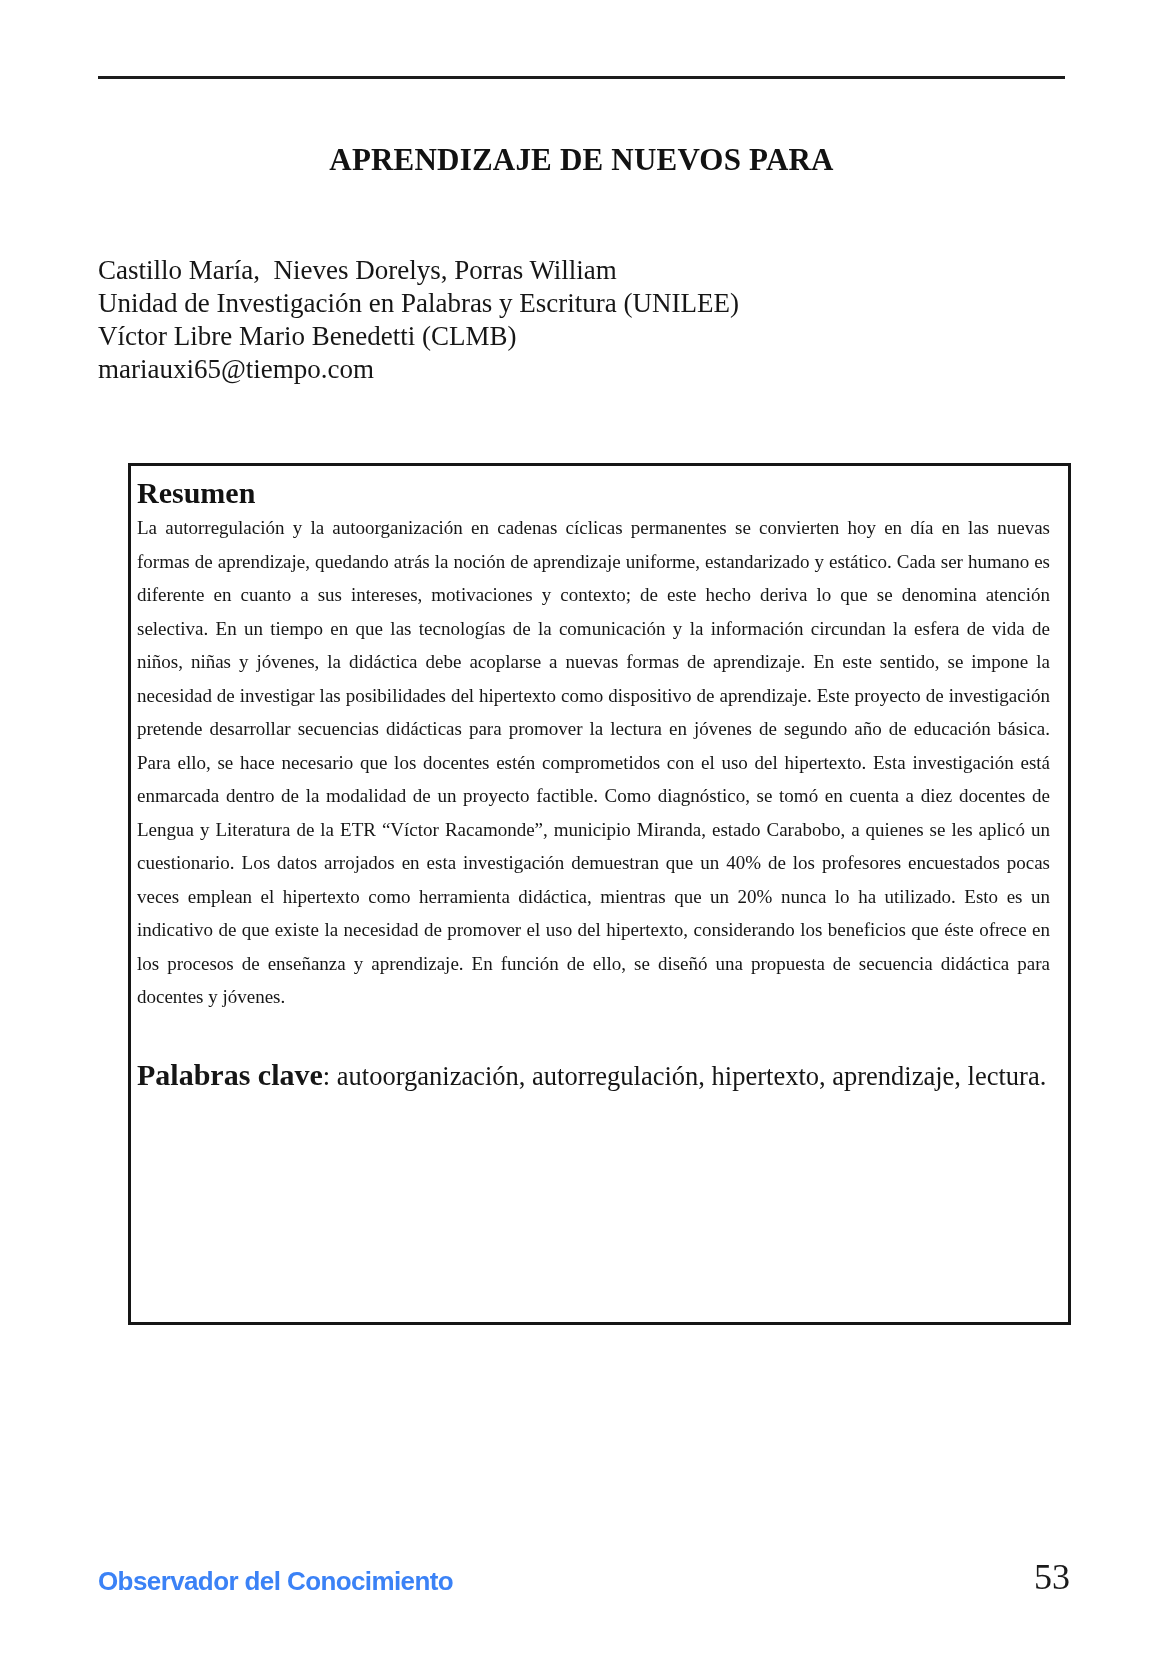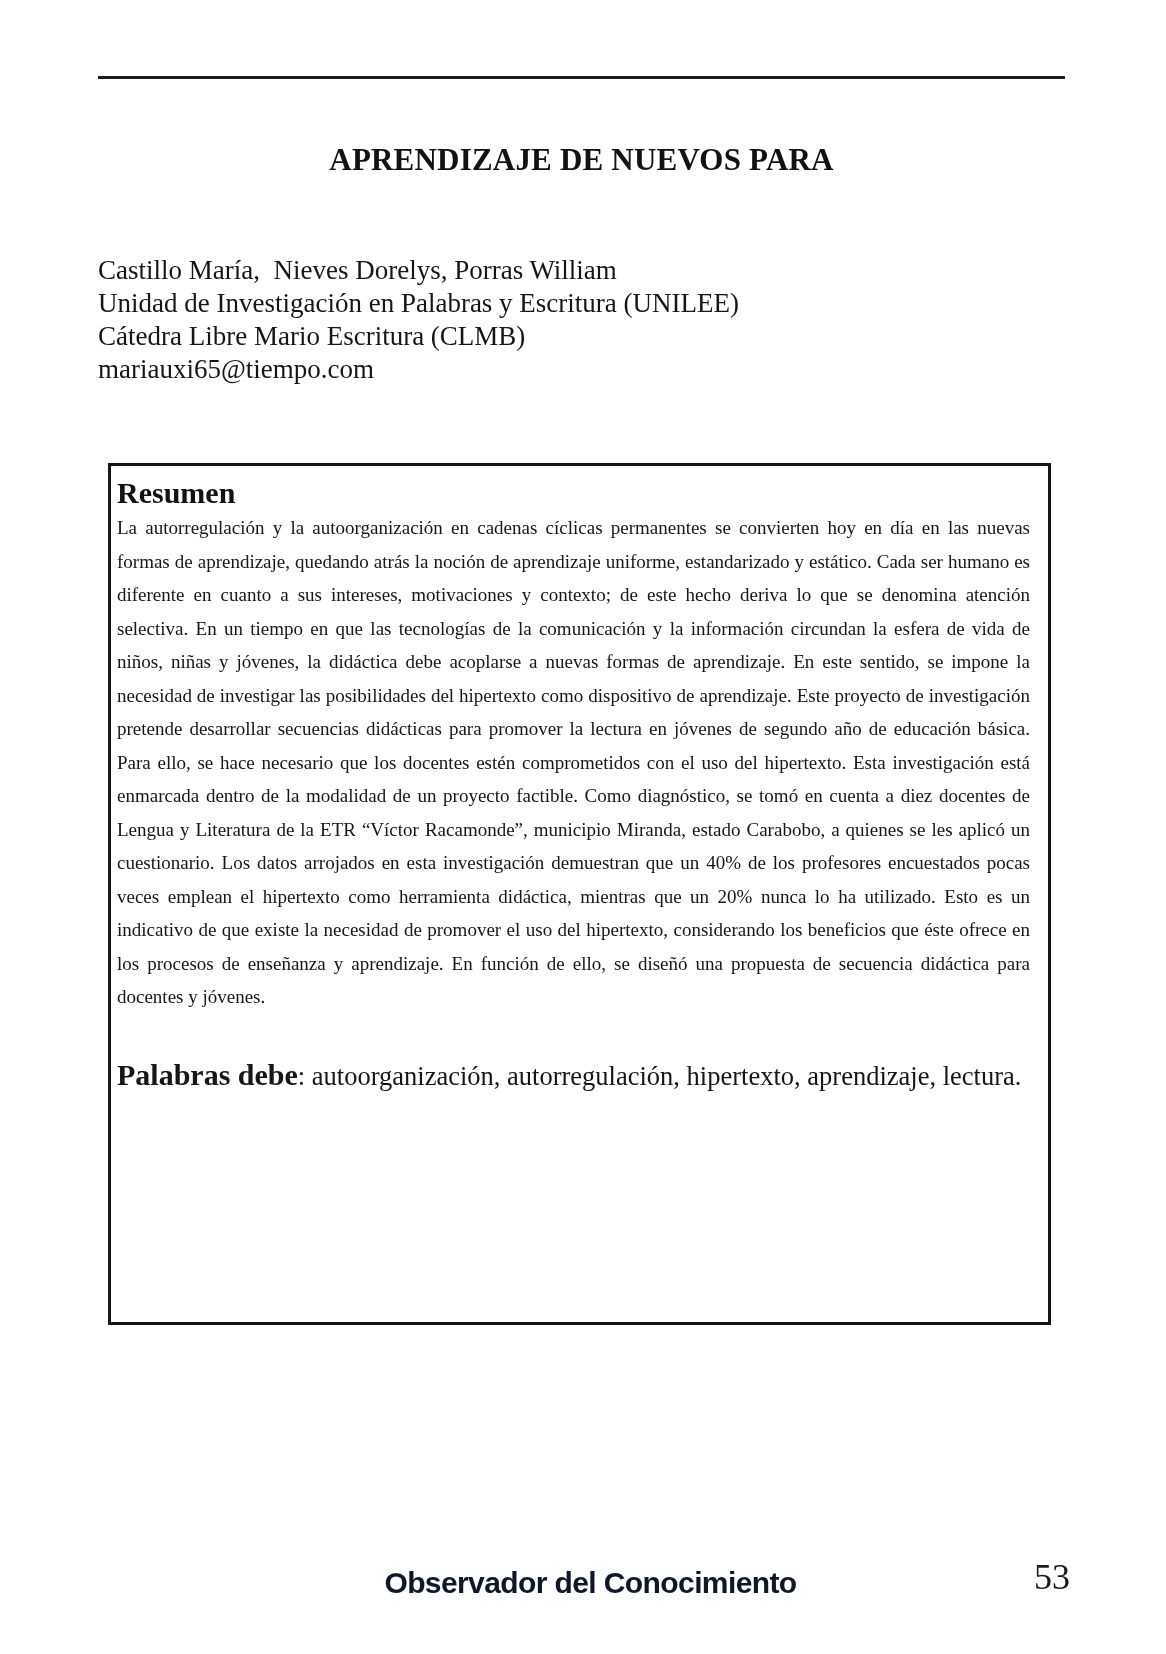--- a/index.html
+++ b/index.html
@@ -42,21 +42,21 @@
     top: 254px;
     width: 967px;
     text-align: left;
     font-size: 27px;
     line-height: 33px;
     color: #161616;
   }
   .authors-block div { white-space: pre-wrap; }
   .abstract-box {
     position: absolute;
-    left: 108px;
+    left: 128px;
     top: 463px;
     width: 943px;
     height: 862px;
     box-sizing: border-box;
     border: 3px solid #161616;
     padding: 9px 18px 0 6px;
   }
   .abstract-heading {
     font-weight: bold;
     font-size: 30px;
@@ -79,26 +79,26 @@
   }
   .keywords-label {
     font-weight: bold;
     font-size: 30px;
   }
   .footer-journal {
     position: absolute;
     left: 98px;
     top: 1566px;
     width: 985px;
-    text-align: center;
+    text-align: left;
     font-family: "Liberation Sans", "DejaVu Sans", sans-serif;
     font-weight: bold;
-    font-size: 30px;
+    font-size: 26px;
     letter-spacing: -0.6px;
-    color: #0f172a;
+    color: #3b82f6;
   }
   .footer-page-number {
     position: absolute;
     left: 1034px;
     top: 1556px;
     font-size: 36px;
     color: #1a1a1a;
   }
 </style>
 </head>
@@ -108,28 +108,28 @@
 
   <div class="top-rule"></div>
 
   <div class="title-block">
     <div>APRENDIZAJE DE NUEVOS PARA</div>
   </div>
 
   <div class="authors-block">
     <div>Castillo María,  Nieves Dorelys, Porras William</div>
     <div>Unidad de Investigación en Palabras y Escritura (UNILEE)</div>
-    <div>Cátedra Libre Mario Escritura (CLMB)</div>
+    <div>Víctor Libre Mario Benedetti (CLMB)</div>
     <div>mariauxi65@tiempo.com</div>
   </div>
 
   <div class="abstract-box">
     <div class="abstract-heading">Resumen</div>
     <p class="abstract-body">La autorregulación y la autoorganización en cadenas cíclicas permanentes se convierten hoy en día en las nuevas formas de aprendizaje, quedando atrás la noción de aprendizaje uniforme, estandarizado y estático. Cada ser humano es diferente en cuanto a sus intereses, motivaciones y contexto; de este hecho deriva lo que se denomina atención selectiva. En un tiempo en que las tecnologías de la comunicación y la información circundan la esfera de vida de niños, niñas y jóvenes, la didáctica debe acoplarse a nuevas formas de aprendizaje. En este sentido, se impone la necesidad de investigar las posibilidades del hipertexto como dispositivo de aprendizaje. Este proyecto de investigación pretende desarrollar secuencias didácticas para promover la lectura en jóvenes de segundo año de educación básica. Para ello, se hace necesario que los docentes estén comprometidos con el uso del hipertexto. Esta investigación está enmarcada dentro de la modalidad de un proyecto factible. Como diagnóstico, se tomó en cuenta a diez docentes de Lengua y Literatura de la ETR “Víctor Racamonde”, municipio Miranda, estado Carabobo, a quienes se les aplicó un cuestionario. Los datos arrojados en esta investigación demuestran que un 40% de los profesores encuestados pocas veces emplean el hipertexto como herramienta didáctica, mientras que un 20% nunca lo ha utilizado. Esto es un indicativo de que existe la necesidad de promover el uso del hipertexto, considerando los beneficios que éste ofrece en los procesos de enseñanza y aprendizaje. En función de ello, se diseñó una propuesta de secuencia didáctica para docentes y jóvenes.</p>
     <p class="keywords">
-      <span class="keywords-label">Palabras debe</span><span>: autoorganización, autorregulación, hipertexto, aprendizaje, lectura.</span>
+      <span class="keywords-label">Palabras clave</span><span>: autoorganización, autorregulación, hipertexto, aprendizaje, lectura.</span>
     </p>
   </div>
 
   <div class="footer-journal">Observador del Conocimiento</div>
   <div class="footer-page-number">53</div>
 
 </div>
 
 </body></html>

